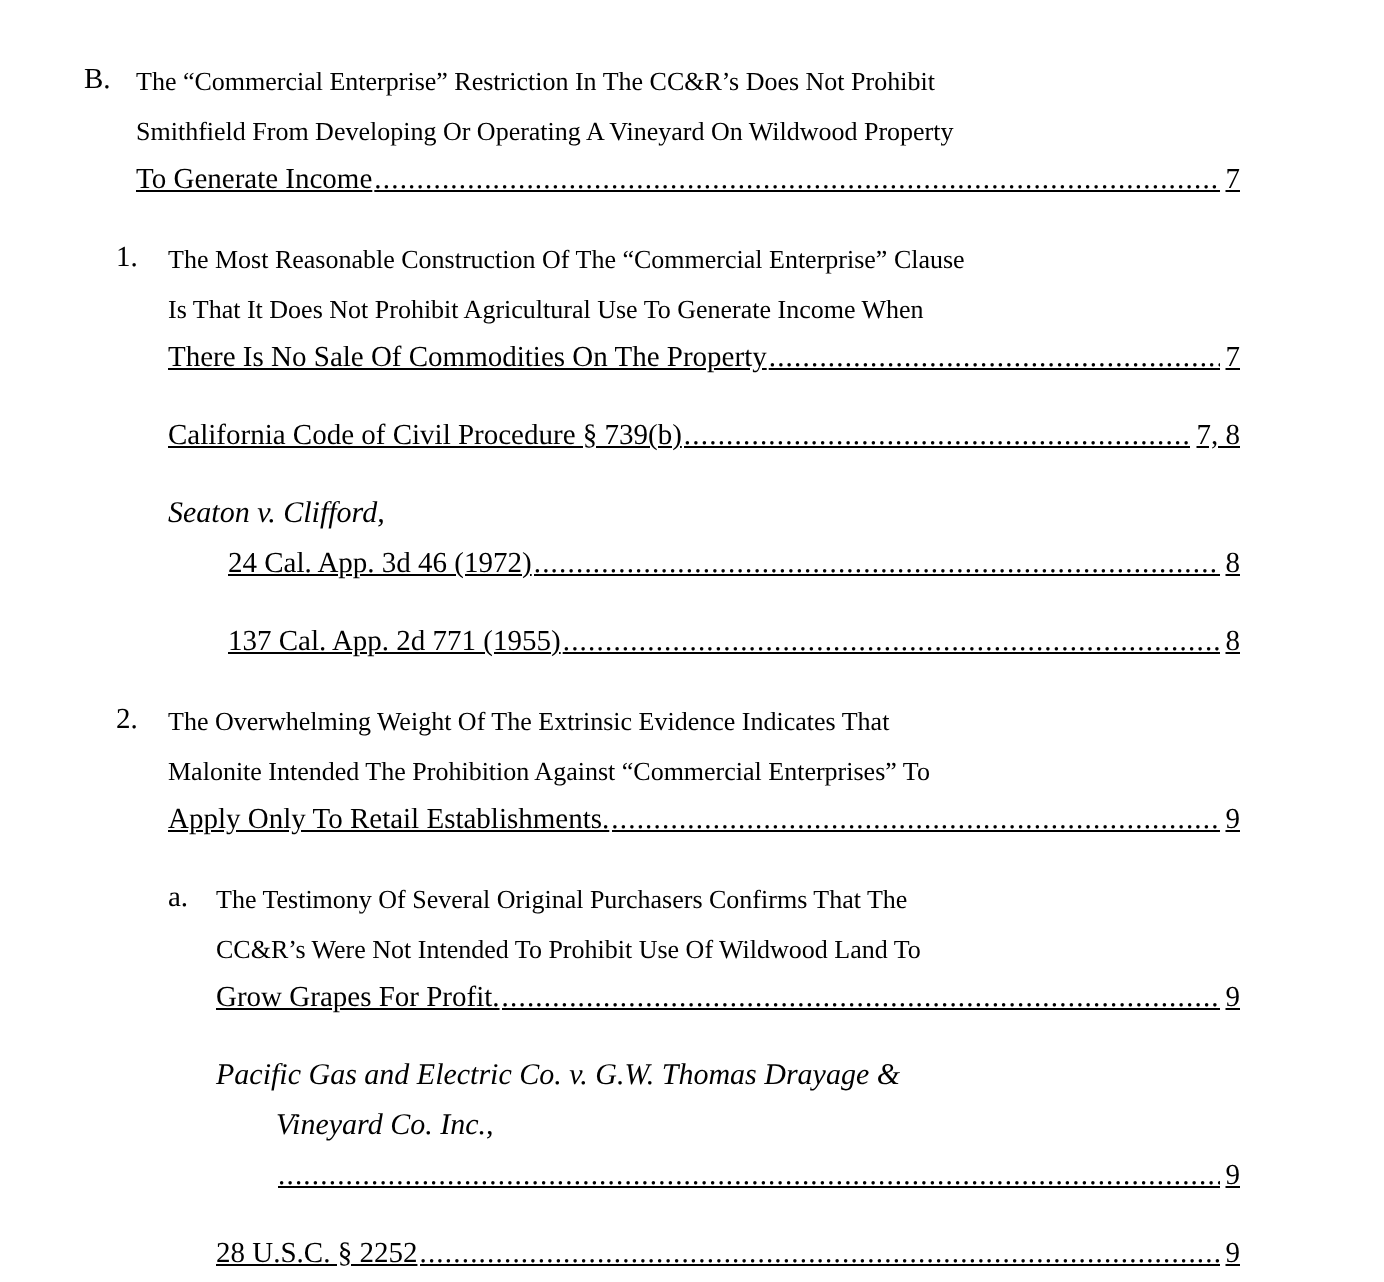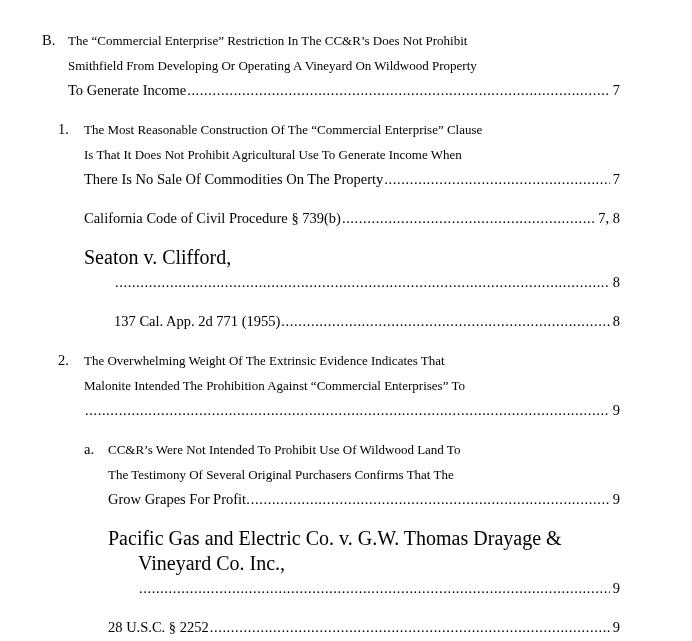--- a/index.html
+++ b/index.html
@@ -42,20 +42,21 @@
   .line {
     font-size: 13px;
     line-height: 25px;
     white-space: nowrap;
   }
   .lastline {
     display: flex;
     align-items: flex-start;
     font-size: 14.5px;
     line-height: 25px;
+    text-decoration: underline;
   }
   .lastline .txt {
     flex: 0 0 auto;
     white-space: nowrap;
   }
   .dots {
     flex: 1 1 auto;
     overflow: hidden;
     white-space: nowrap;
     font-size: 14.5px;
@@ -68,21 +69,22 @@
     text-align: right;
     white-space: nowrap;
     padding-left: 2px;
   }
 
   
   .cite-block {
     margin-bottom: 14px;
   }
   .cite-title {
-    font-size: 20px;
+    font-style: italic;
+    font-size: 15px;
     line-height: 25px;
     white-space: nowrap;
   }
   .cite-sub {
     padding-left: 30px;
   }
   .indent-cite {
     margin-left: 42px;
   }
   .indent-cite-2 {
@@ -124,50 +126,52 @@
     <div class="lastline">
       <span class="txt">California Code of Civil Procedure § 739(b)</span>
       <span class="dots">................................................................................................................................................................</span>
       <span class="pagenum">7, 8</span>
     </div>
   </div>
 
   <div class="cite-block indent-cite">
     <div class="cite-title">Seaton v. Clifford,</div>
     <div class="lastline cite-sub">
+      <span class="txt">24 Cal. App. 3d 46 (1972)</span>
       <span class="dots">................................................................................................................................................................</span>
       <span class="pagenum">8</span>
     </div>
   </div>
 
   <div class="cite-block indent-cite">
     <div class="lastline cite-sub">
       <span class="txt">137 Cal. App. 2d 771 (1955)</span>
       <span class="dots">................................................................................................................................................................</span>
       <span class="pagenum">8</span>
     </div>
   </div>
 
   <div class="entry">
     <div class="marker lvl-num">2.</div>
     <div class="body-col">
       <div class="line">The Overwhelming Weight Of The Extrinsic Evidence Indicates That</div>
       <div class="line">Malonite Intended The Prohibition Against “Commercial Enterprises” To</div>
       <div class="lastline">
+        <span class="txt">Apply Only To Retail Establishments.</span>
         <span class="dots">................................................................................................................................................................</span>
         <span class="pagenum">9</span>
       </div>
     </div>
   </div>
 
   <div class="entry">
     <div class="marker lvl-alpha">a.</div>
     <div class="body-col">
+      <div class="line">The Testimony Of Several Original Purchasers Confirms That The</div>
       <div class="line">CC&amp;R’s Were Not Intended To Prohibit Use Of Wildwood Land To</div>
-      <div class="line">The Testimony Of Several Original Purchasers Confirms That The</div>
       <div class="lastline">
         <span class="txt">Grow Grapes For Profit.</span>
         <span class="dots">................................................................................................................................................................</span>
         <span class="pagenum">9</span>
       </div>
     </div>
   </div>
 
   <div class="cite-block indent-cite-2">
     <div class="cite-title">Pacific Gas and Electric Co. v. G.W. Thomas Drayage &amp;</div>

